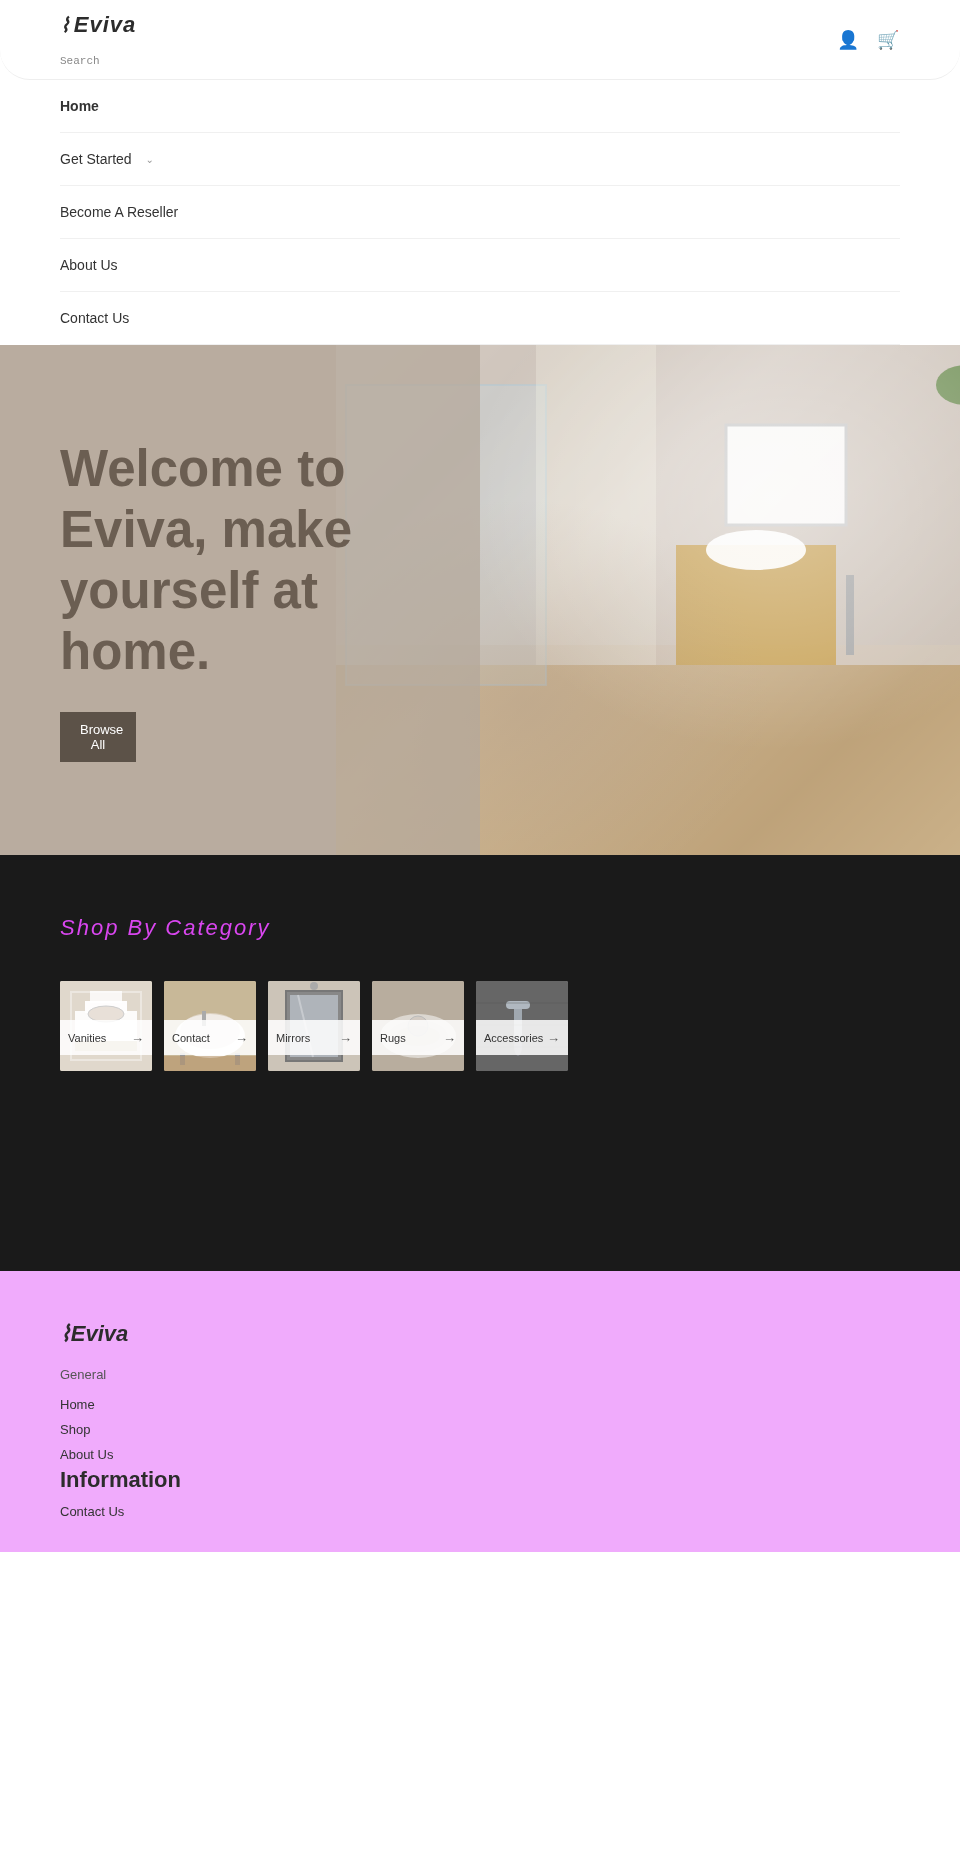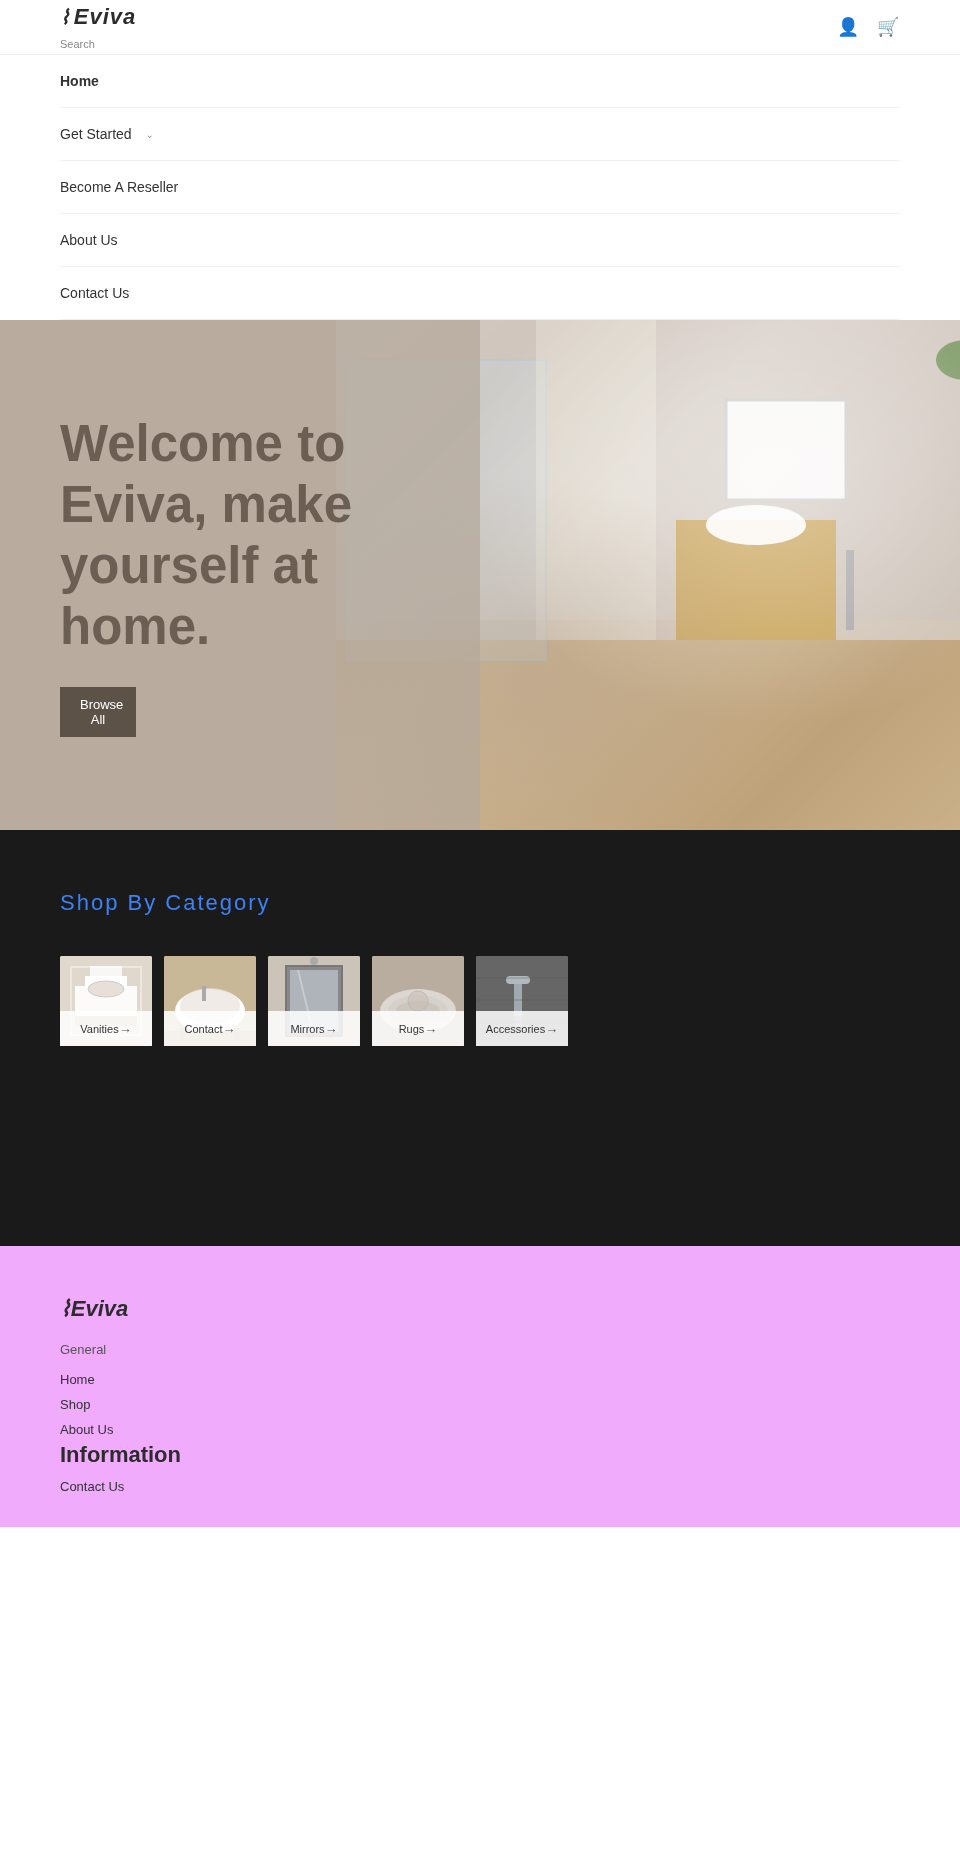--- a/index.html
+++ b/index.html
@@ -1,46 +1,48 @@
 <!DOCTYPE html>
 <html><head>
   <meta charset="utf-8">
   <style>
     * { margin: 0; padding: 0; box-sizing: border-box; }
     body { font-family: Arial, sans-serif; background: #fff; width: 960px; }
 
     
     .header {
       background: #fff;
-      padding: 4px 60px;
+      padding: 12px 60px;
       display: flex;
       align-items: center;
       justify-content: space-between;
       border-bottom: 1px solid #eee;
+      border-radius: 30px;
     }
     .header-left {
       display: flex;
       flex-direction: column;
     }
     .logo-text {
       font-size: 22px;
       font-weight: bold;
       color: #2c2c2c;
       letter-spacing: 1px;
       font-style: italic;
     }
     .logo-symbol {
       display: inline-block;
       margin-right: 3px;
       font-size: 20px;
     }
     .search-text {
       font-size: 11px;
       color: #888;
-      margin-top: 8px;
+      margin-top: 17px;
+      font-family: Liberation Mono, monospace;
     }
     .header-icons {
       display: flex;
       gap: 18px;
       align-items: center;
     }
     .header-icon {
       cursor: pointer;
       color: #555;
       font-size: 18px;
@@ -128,24 +130,25 @@
       width: 76px;
     }
 
     
     .shop-section {
       background: #1a1a1a;
       padding: 60px 60px 80px;
     }
     .shop-title {
       font-size: 22px;
-      color: #3b82f6;
+      color: #d946ef;
       font-weight: normal;
       letter-spacing: 2px;
       margin-bottom: 40px;
+      font-style: italic;
     }
     .categories {
       display: flex;
       gap: 12px;
       align-items: flex-end;
     }
     .category-item {
       position: relative;
       cursor: pointer;
       flex-shrink: 0;
@@ -193,30 +196,30 @@
       position: relative;
     }
     .img-accessories {
       width: 100%; height: 100%;
       background: linear-gradient(135deg, #888 0%, #999 50%, #777 100%);
       position: relative;
     }
 
     .category-label {
       position: absolute;
-      bottom: 0;
+      bottom: 16px;
       left: 0;
       right: 0;
       background: rgba(255,255,255,0.85);
       padding: 10px 8px;
       font-size: 11px;
       color: #333;
       display: flex;
       align-items: center;
-      justify-content: center;
+      justify-content: space-between;
     }
     .cat-arrow {
       font-size: 13px;
       color: #555;
     }
 
     
     .footer {
       background: #f0abfc;
       padding: 50px 60px 28px;

